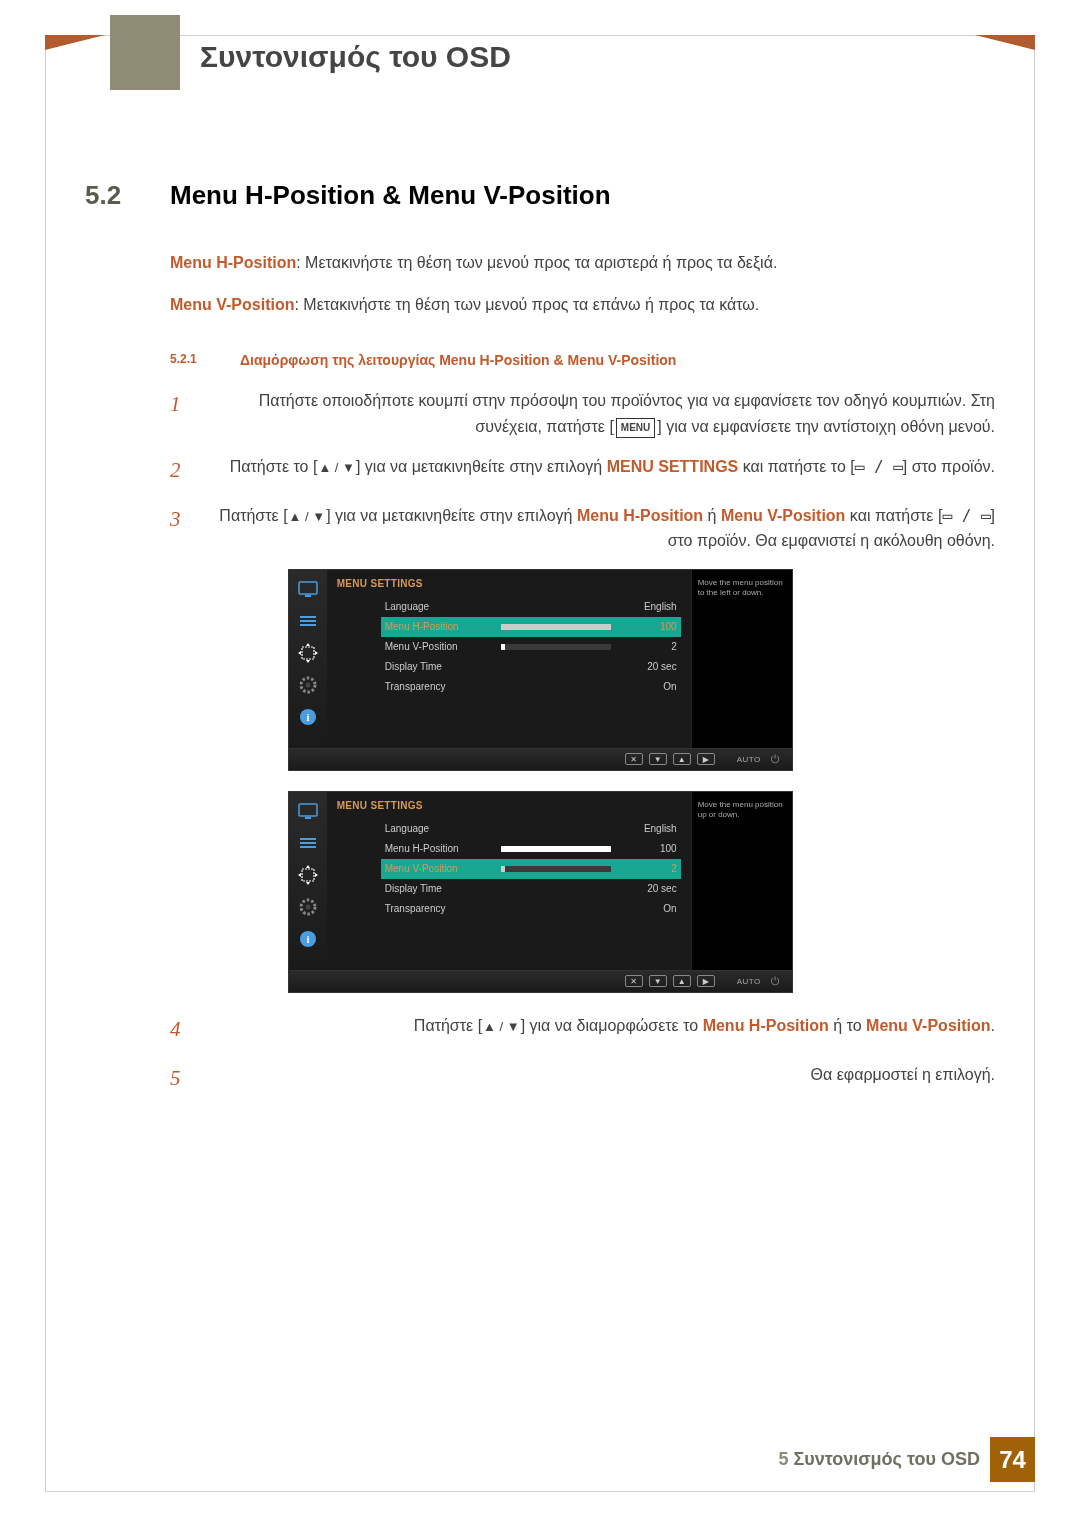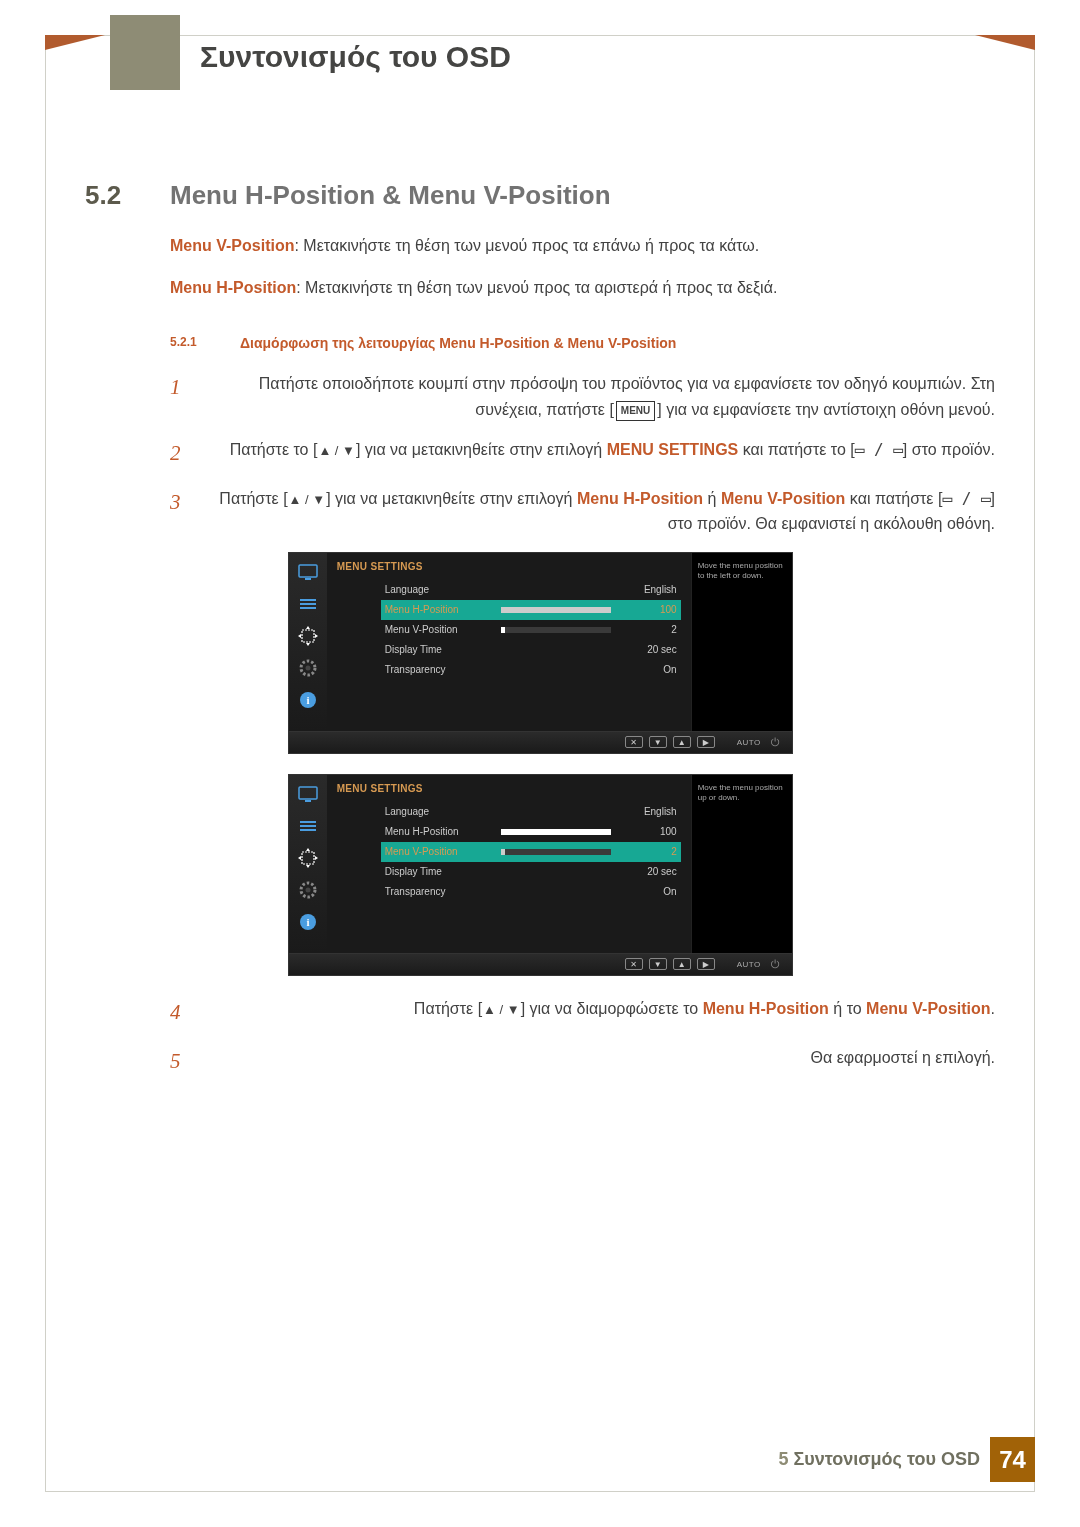--- a/index.html
+++ b/index.html
@@ -34,26 +34,26 @@
     width: 70px; height: 75px;
     background: #8e8c75;
   }
   .chapter-title {
     position: absolute; top: 40px; left: 200px;
     font-size: 30px; font-weight: bold; color: #454543;
   }
   .content {
     position: absolute; top: 180px; left: 85px; right: 85px;
   }
-  .sec-row { display: flex; margin-bottom: 23px; }
+  .sec-row { display: flex; margin-bottom: 40px; }
   .sec-num {
     width: 85px; font-size: 26px; font-weight: bold; color: #5c5a4c;
     flex-shrink: 0;
   }
-  .sec-title { font-size: 26px; font-weight: bold; color: #737373; }
+  .sec-title { font-size: 26px; font-weight: bold; color: #000000; }
   .indent { margin-left: 85px; }
   .desc-line { font-size: 16px; margin-bottom: 18px; line-height: 1.5; }
   .hl-red { color: #c35a2b; font-weight: bold; }
   .subsec-row { display: flex; margin-top: 35px; margin-bottom: 20px; }
   .subsec-num { width: 70px; font-size: 12px; font-weight: bold; color: #c35a2b; flex-shrink: 0; margin-left: 85px;}
   .subsec-title { font-size: 14px; font-weight: bold; color: #c35a2b; }
   .step-row { display: flex; margin-left: 85px; margin-bottom: 15px; font-size: 16px; line-height: 1.6; }
   .step-num {
     width: 35px; flex-shrink: 0;
     font-style: italic; font-size: 21px; color: #c35a2b; font-family: Georgia, serif;
@@ -131,24 +131,24 @@
 
 <div class="content">
 
   <div class="sec-row">
     <div class="sec-num">5.2</div>
     <div class="sec-title">Menu H-Position &amp; Menu V-Position</div>
   </div>
 
   <div class="indent">
     <div class="desc-line">
+      <span class="hl-red">Menu H-Position</span><span>: Μετακινήστε τη θέση των μενού προς τα αριστερά ή προς τα δεξιά.</span>
+    </div>
+    <div class="desc-line">
       <span class="hl-red">Menu V-Position</span><span>: Μετακινήστε τη θέση των μενού προς τα επάνω ή προς τα κάτω.</span>
-    </div>
-    <div class="desc-line">
-      <span class="hl-red">Menu H-Position</span><span>: Μετακινήστε τη θέση των μενού προς τα αριστερά ή προς τα δεξιά.</span>
     </div>
   </div>
 
   <div class="subsec-row">
     <div class="subsec-num">5.2.1</div>
     <div class="subsec-title">Διαμόρφωση της λειτουργίας Menu H-Position &amp; Menu V-Position</div>
   </div>
 
   <div class="step-row">
     <div class="step-num">1</div>

